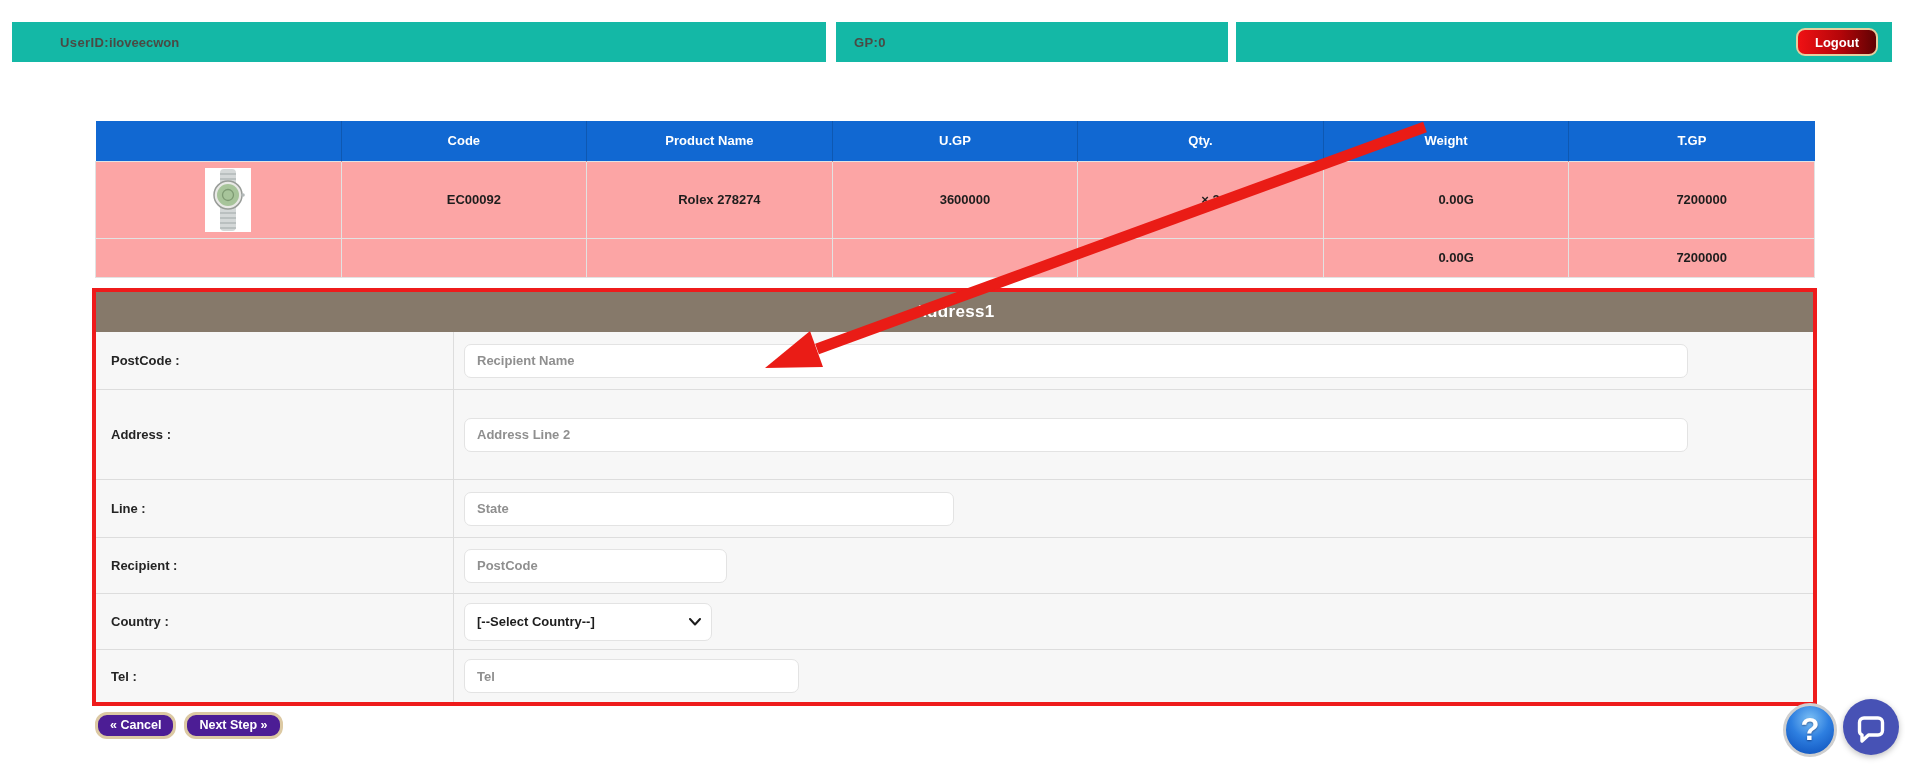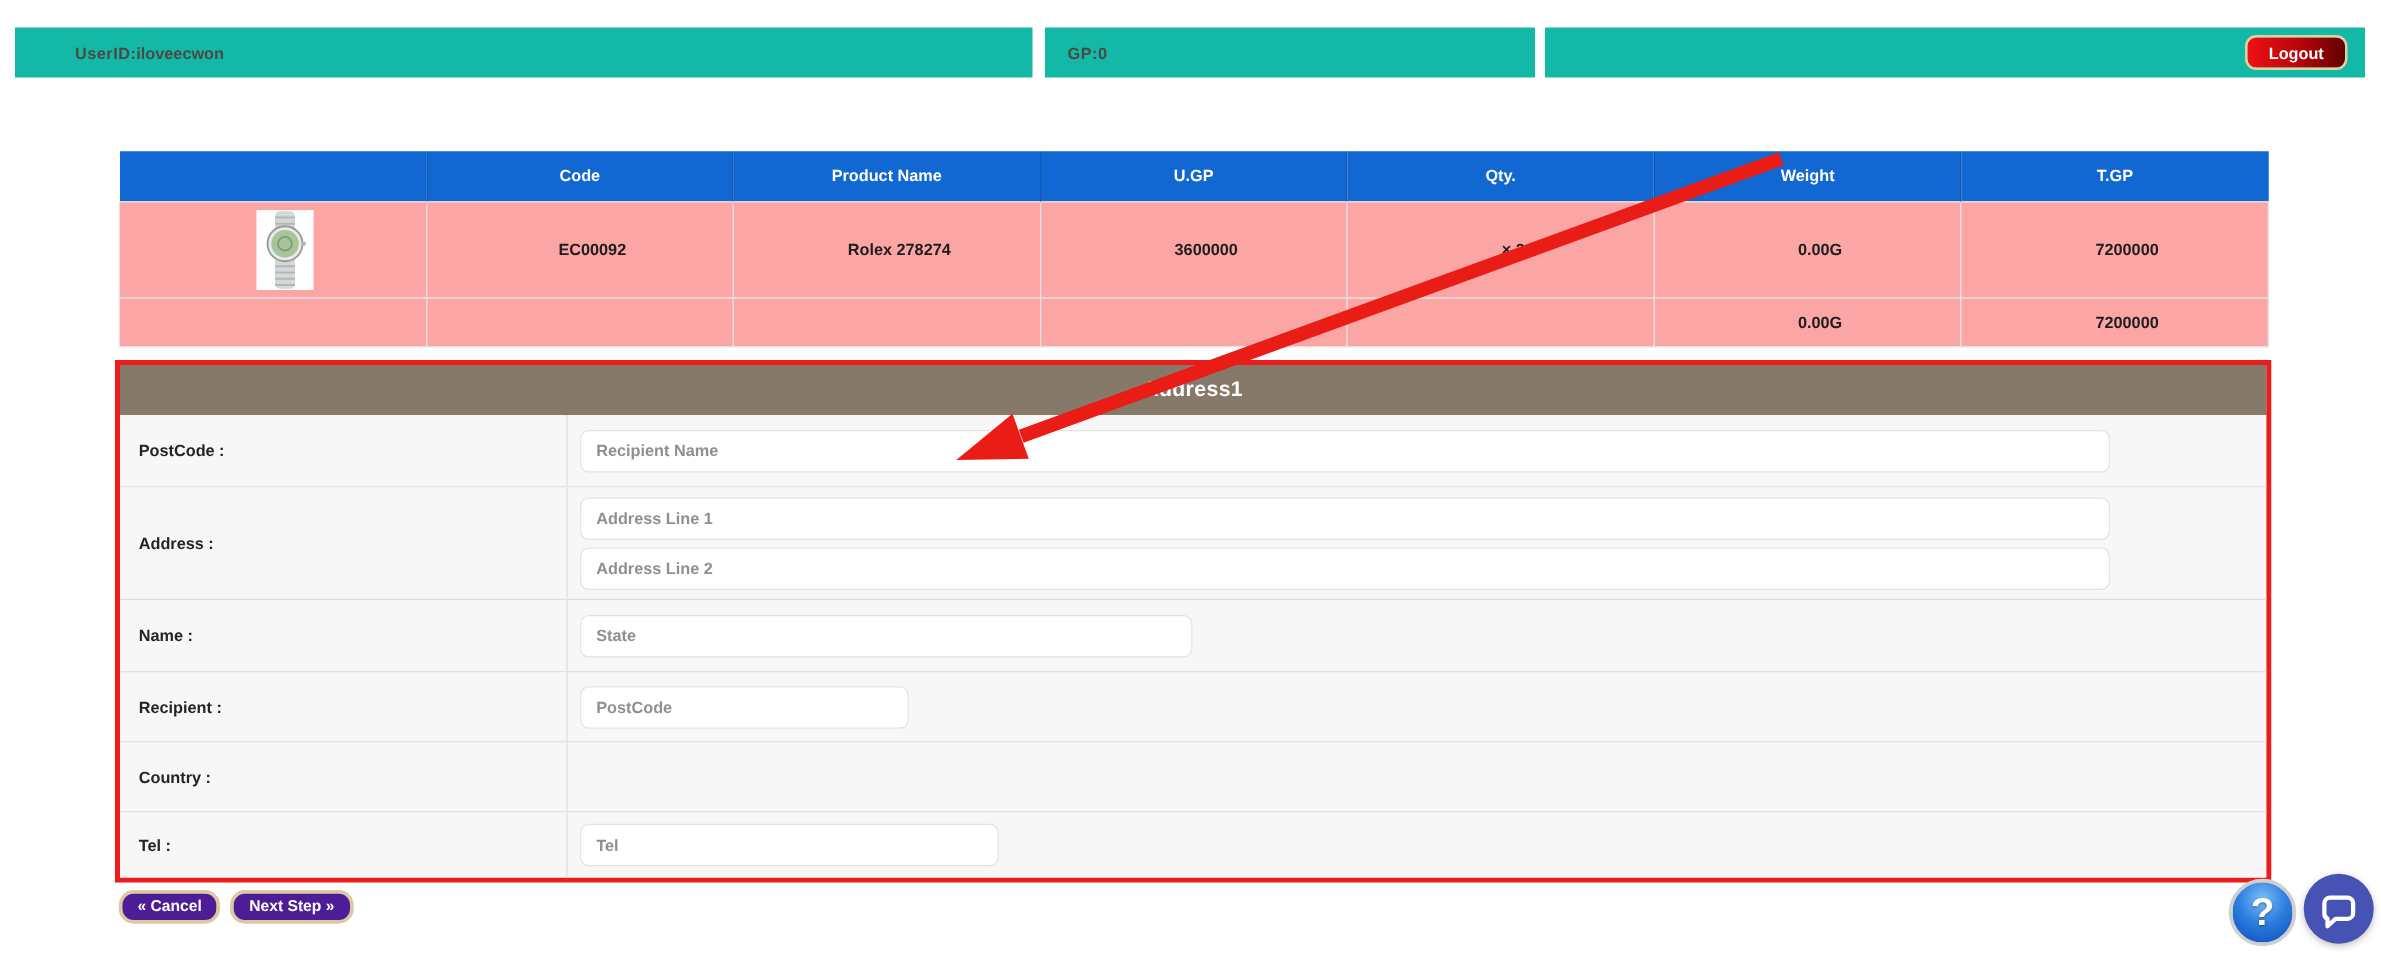--- a/index.html
+++ b/index.html
@@ -145,41 +145,48 @@
   <div class="form-row" id="recipient-row">
     <div class="form-label">PostCode :</div>
     <div class="form-content">
       <input class="txt-input" id="recipient-input" type="text" placeholder="Recipient Name" style="">
     </div>
   </div>
 
   <div class="form-row" id="address-row">
     <div class="form-label">Address :</div>
     <div class="form-content">
-      <input class="txt-input" id="address1-input" type="text" placeholder="Address Line 1" style="">
       <input class="txt-input" id="address2-input" type="text" placeholder="Address Line 2" style="">
     </div>
   </div>
 
   <div class="form-row" id="state-row">
-    <div class="form-label">Name :</div>
+    <div class="form-label">Line :</div>
     <div class="form-content">
       <input class="txt-input" id="state-input" type="text" placeholder="State" style="">
     </div>
   </div>
 
   <div class="form-row" id="postcode-row">
     <div class="form-label">Recipient :</div>
     <div class="form-content">
       <input class="txt-input" id="postcode-input" type="text" placeholder="PostCode" style="">
     </div>
   </div>
 
   <div class="form-row" id="country-row">
     <div class="form-label">Country :</div>
+    <div class="form-content">
+      <div id="country-select">
+        <span>[--Select Country--]</span>
+        <svg width="12" height="8" viewBox="0 0 12 8">
+          <polyline points="1,1 6,6.5 11,1" fill="none" stroke="#1d1d1d" stroke-width="2" stroke-linecap="round" stroke-linejoin="round"></polyline>
+        </svg>
+      </div>
+    </div>
   </div>
 
   <div class="form-row" id="tel-row">
     <div class="form-label">Tel :</div>
     <div class="form-content">
       <input class="txt-input" id="tel-input" type="text" placeholder="Tel" style="">
     </div>
   </div>
 </div>
 

